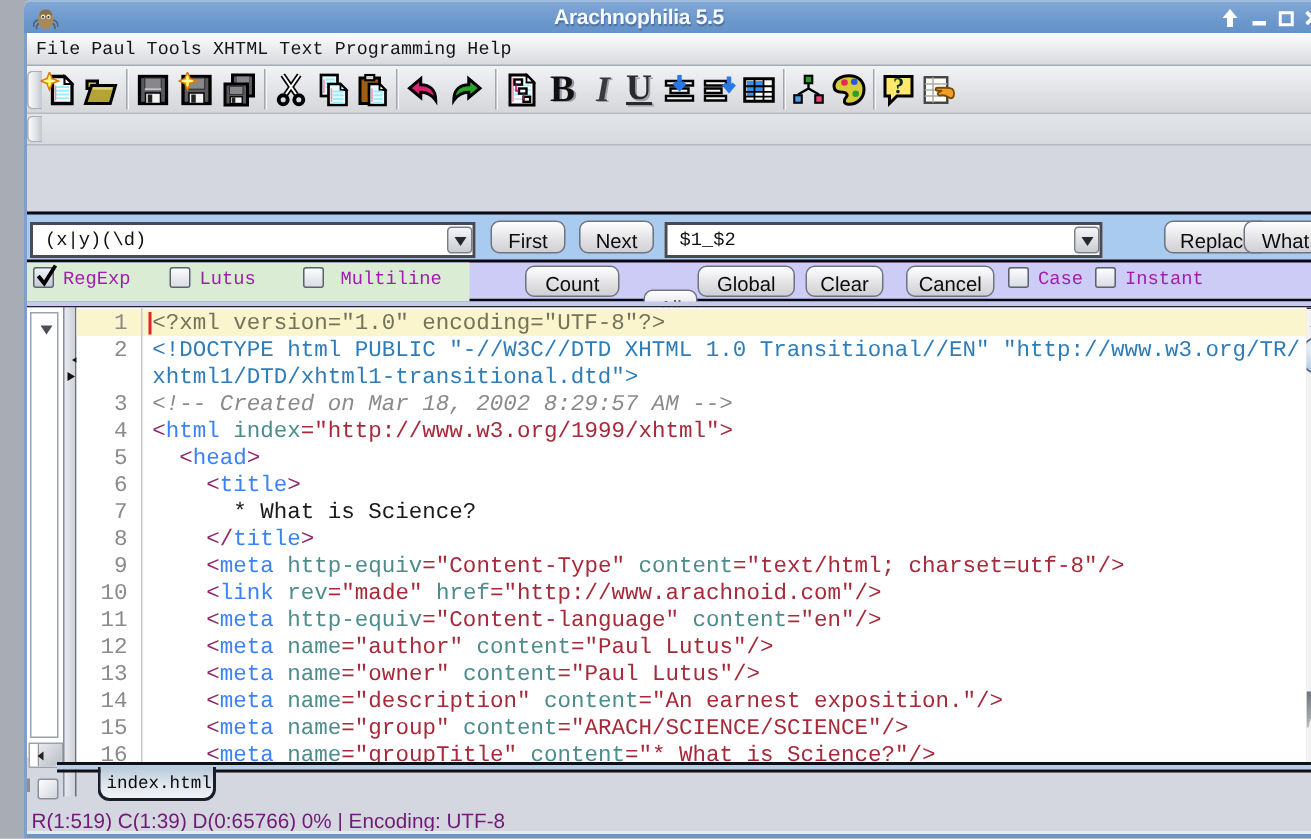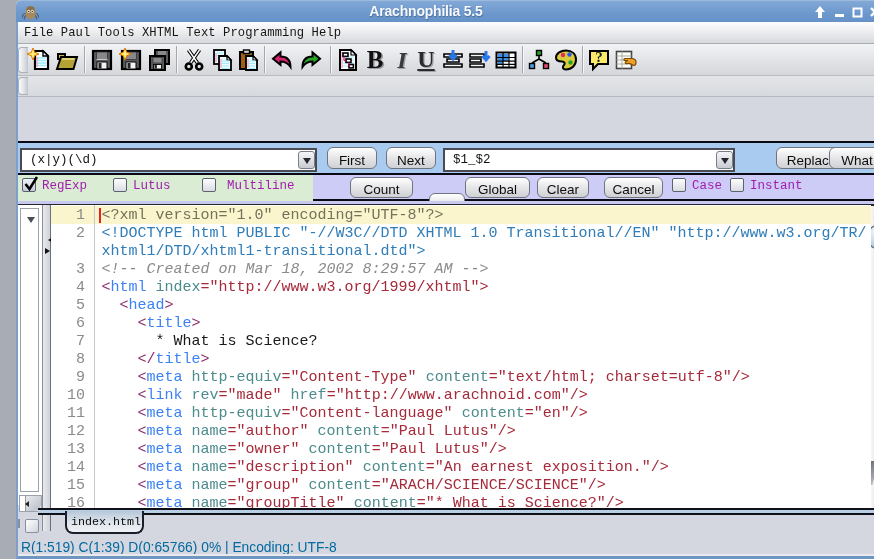--- a/index.html
+++ b/index.html
@@ -84,21 +84,21 @@
 #hsb{left:3px;top:495px;width:23px;height:17px;background:#fff;border:1px solid #9aa2ae;}
 #hsbtb{position:absolute;right:0px;top:0px;width:16px;height:15px;
  background:linear-gradient(135deg,#e8eaee, #b8bcc4);border-left:1px solid #999;border-radius:0 0 6px 0;}
 #hsbarr{position:absolute;left:2px;top:5px;width:0;height:0;border:3px solid transparent;border-right:4px solid #222;}
 #dot1{left:2px;top:519px;width:2px;height:9px;background:#888e9a;}
 #sqr{left:9px;top:519px;width:14px;height:14px;background:linear-gradient(135deg,#ffffff,#d0d4da);border:1px solid #8890a0;border-radius:2px;}
 #tab{left:49px;top:511px;width:79px;height:23px;
   background:linear-gradient(#b6c8da,#dfe5ec 55%,#f0f2f5);
   border:2px solid #1a1e2a;border-top:none;border-radius:0 0 8px 8px;}
 #tab .t{position:absolute;left:4px;top:4px;font-family:"Liberation Mono",monospace;font-size:11.7px;color:#0a0a0a;}
-#status{left:5px;top:539.5px;font-size:13.8px;color:#0369a1;}
+#status{left:5px;top:539.5px;font-size:13.8px;color:#701a75;}
 #botedge{left:0;top:554px;width:874px;height:3px;background:#e8eaee;}
 #botblue{left:0;top:556px;width:874px;height:3px;background:#6f95c2;}
 #redge{left:871px;top:22px;width:3px;height:537px;background:#7d9fca;}
 #ledge{left:0;top:22px;width:2px;height:537px;background:#7d9fca;}
 </style>
 </head>
 <body>
 <div id="win">
   <div class="abs" id="title">
     <svg class="abs" style="left:6px;top:3px" width="17" height="17" viewBox="0 0 17 17">

